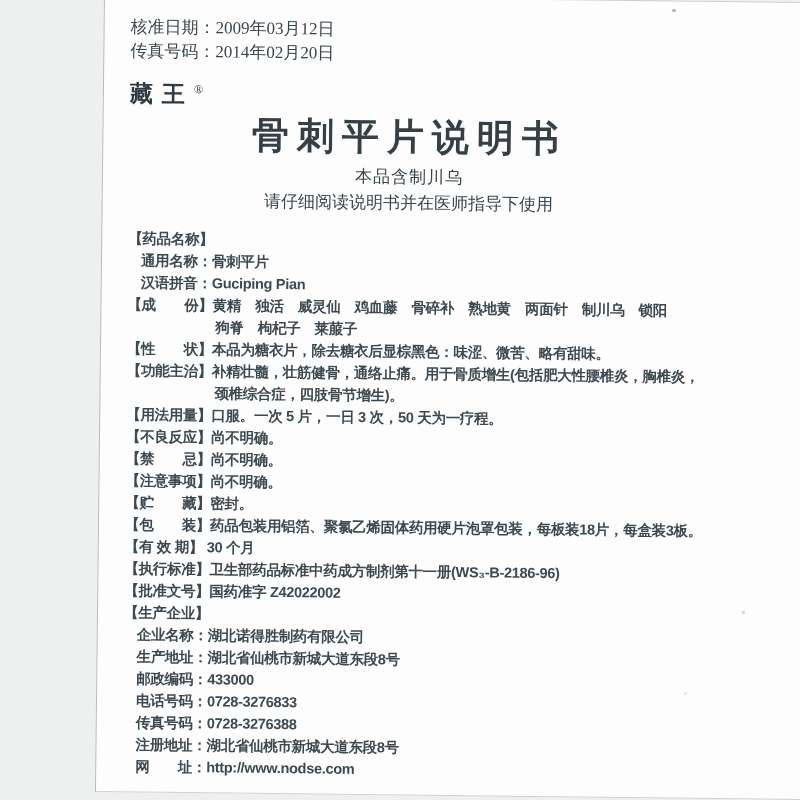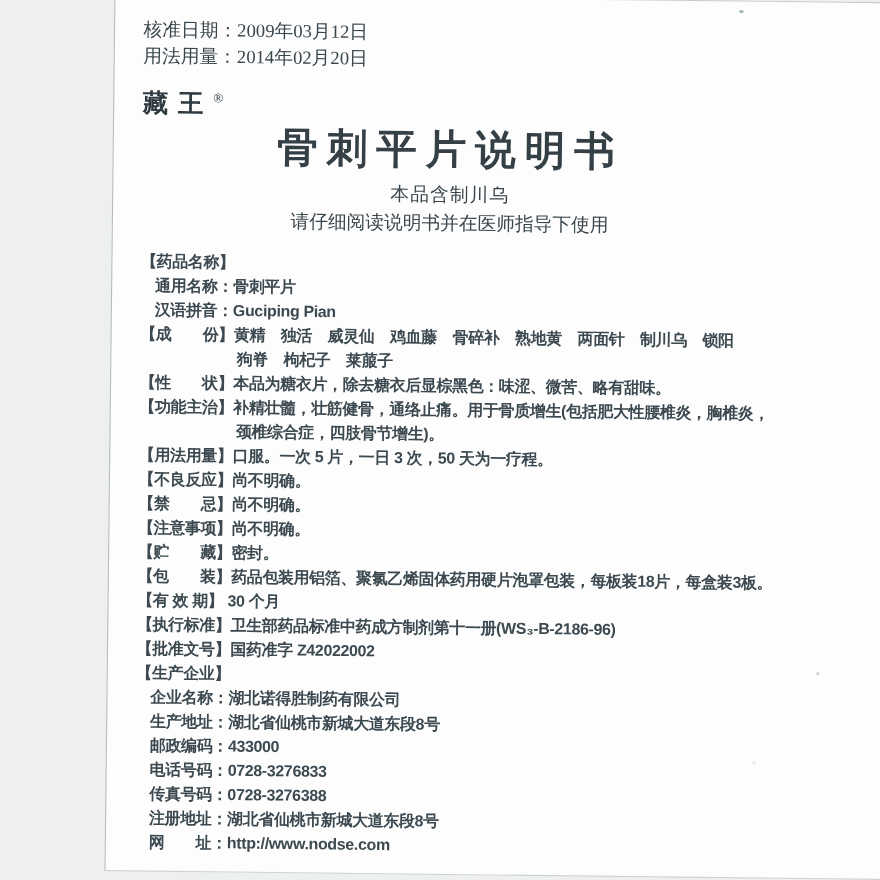--- a/index.html
+++ b/index.html
@@ -103,21 +103,21 @@
 </style>
 </head>
 <body>
 
 <div class="stage">
   <div class="paper">
     <div class="content">
 
       <div class="dateline"><span>核准日期：</span><span>2009年03月12日</span></div>
 
-      <div class="dateline"><span>用法用量：</span><span>2014年02月20日</span></div>
+      <div class="dateline"><span>传真号码：</span><span>2014年02月20日</span></div>
 
       <div class="brand"><span>藏王</span><sup>®</sup></div>
 
       <div class="title">骨刺平片说明书</div>
 
       <div class="subnote first">本品含制川乌</div>
       <div class="subnote">请仔细阅读说明书并在医师指导下使用</div>
 
       <div class="speclines">
           <div class="line ind0">【药品名称】</div>

